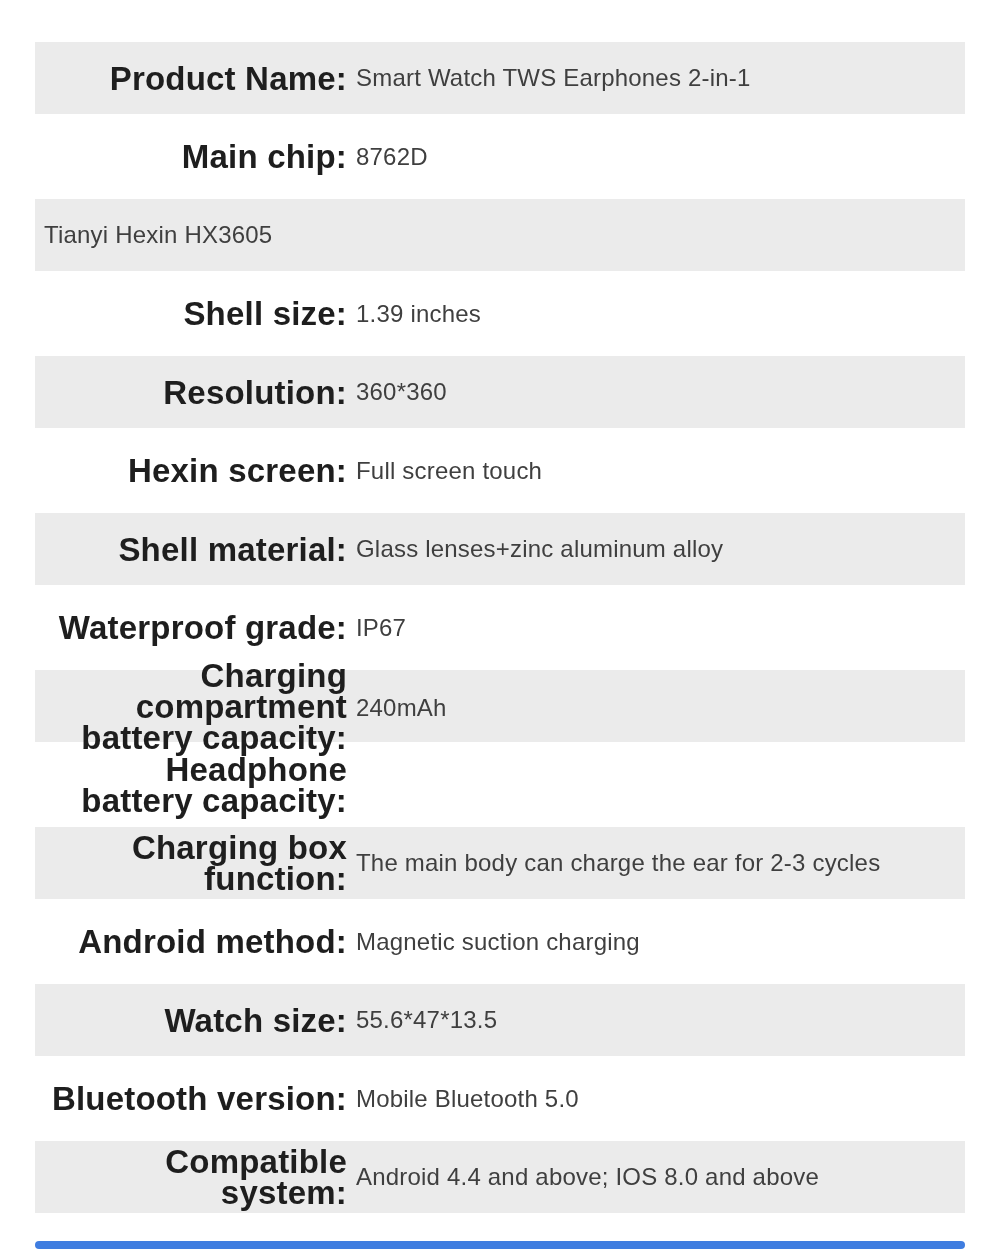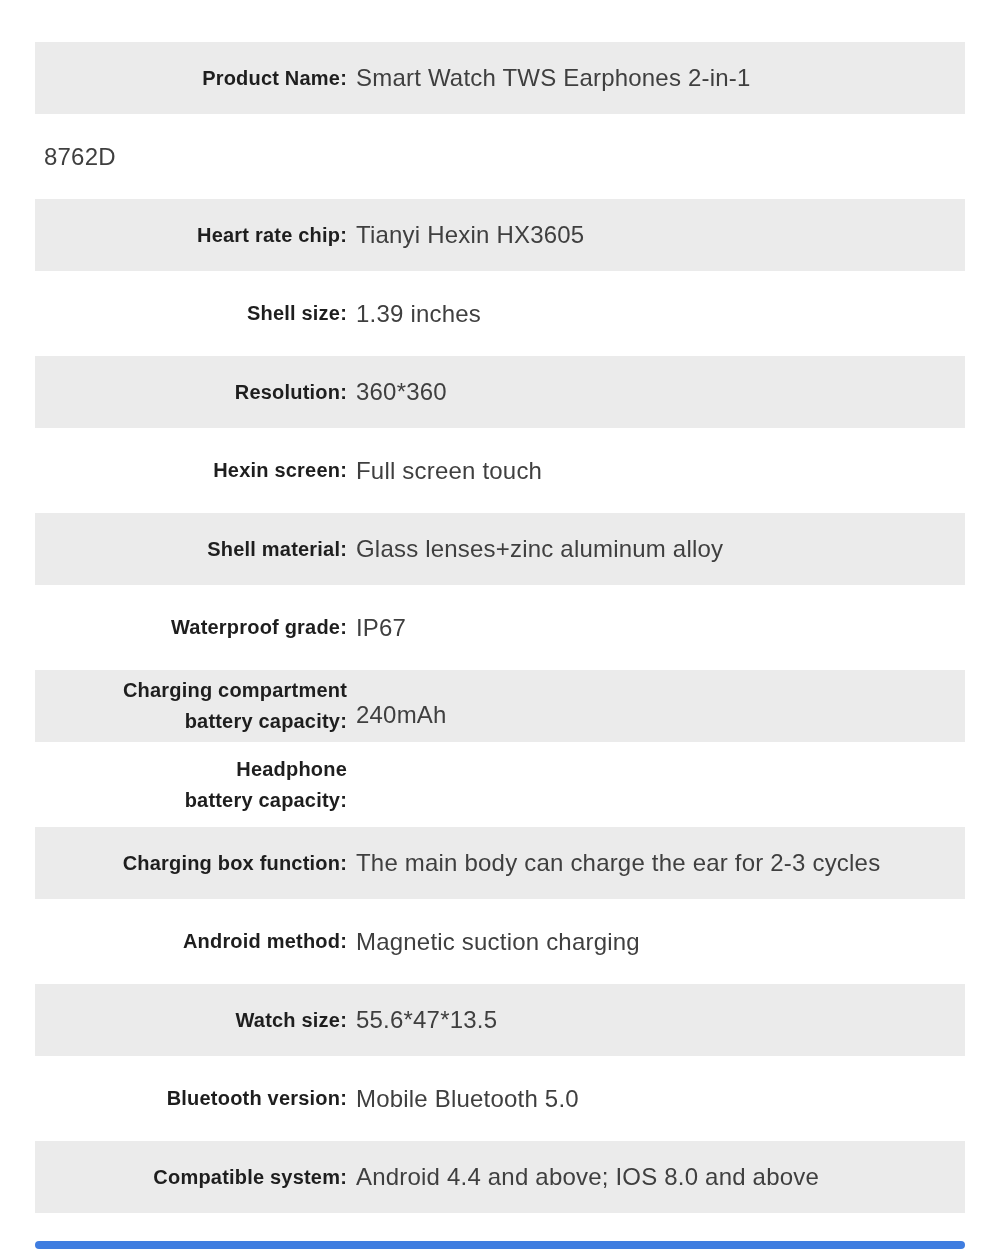--- a/index.html
+++ b/index.html
@@ -31,38 +31,38 @@
   }
   .row.plain {
     background: transparent;
     height: 85px;
   }
   .label {
     width: 312px;
     flex: 0 0 312px;
     text-align: right;
     font-weight: bold;
-    font-size: 20px;
+    font-size: 33px;
     line-height: 31px;
     color: var(--label, #1e1e1e);
     white-space: pre-line;
     letter-spacing: 0.2px;
   }
   .value {
     flex: 1;
     margin-left: 9px;
     font-size: 24px;
     line-height: 28px;
     color: var(--value, #3f3f3f);
     white-space: nowrap;
     letter-spacing: 0.2px;
   }
   .row.two-line .value {
     align-self: flex-end;
-    padding-bottom: 13px;
+    padding-bottom: 20px;
   }
   .row.two-line.plain .value {
     padding-bottom: 20px;
   }
   .accent-bar {
     position: absolute;
     top: 1241px;
     left: 35px;
     width: 930px;
     height: 8px;
@@ -73,25 +73,25 @@
 <body>
 
 <div class="page">
   <div class="spec-table" id="spec-table">
   <div class="row shaded">
     <div class="label">Product Name:</div>
     <div class="value">Smart Watch TWS Earphones 2-in-1</div>
   </div>
 
   <div class="row plain">
+    <div class="label">Main chip:</div>
     <div class="value">8762D</div>
   </div>
 
   <div class="row shaded">
-    <div class="label">Heart rate chip:</div>
     <div class="value">Tianyi Hexin HX3605</div>
   </div>
 
   <div class="row plain">
     <div class="label">Shell size:</div>
     <div class="value">1.39 inches</div>
   </div>
 
   <div class="row shaded">
     <div class="label">Resolution:</div>

